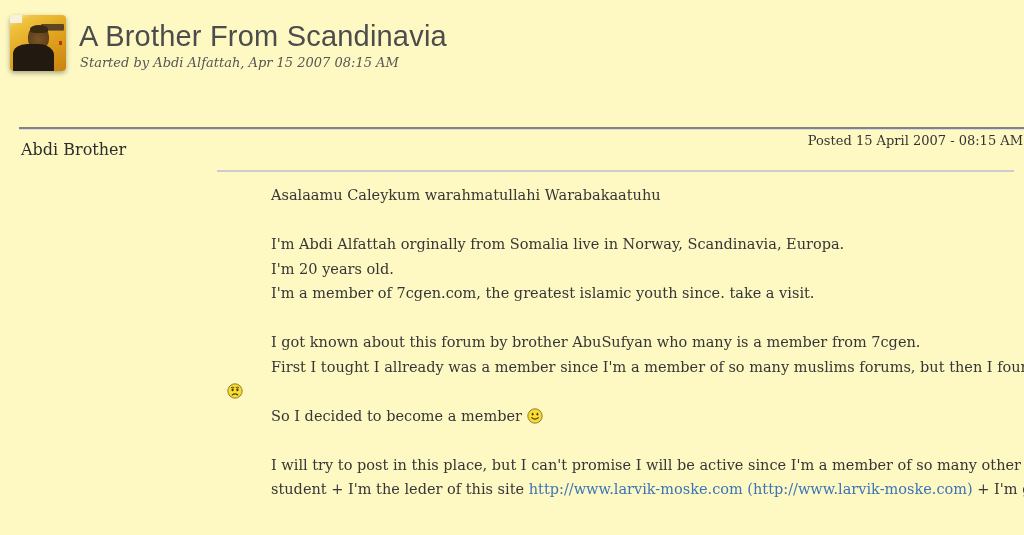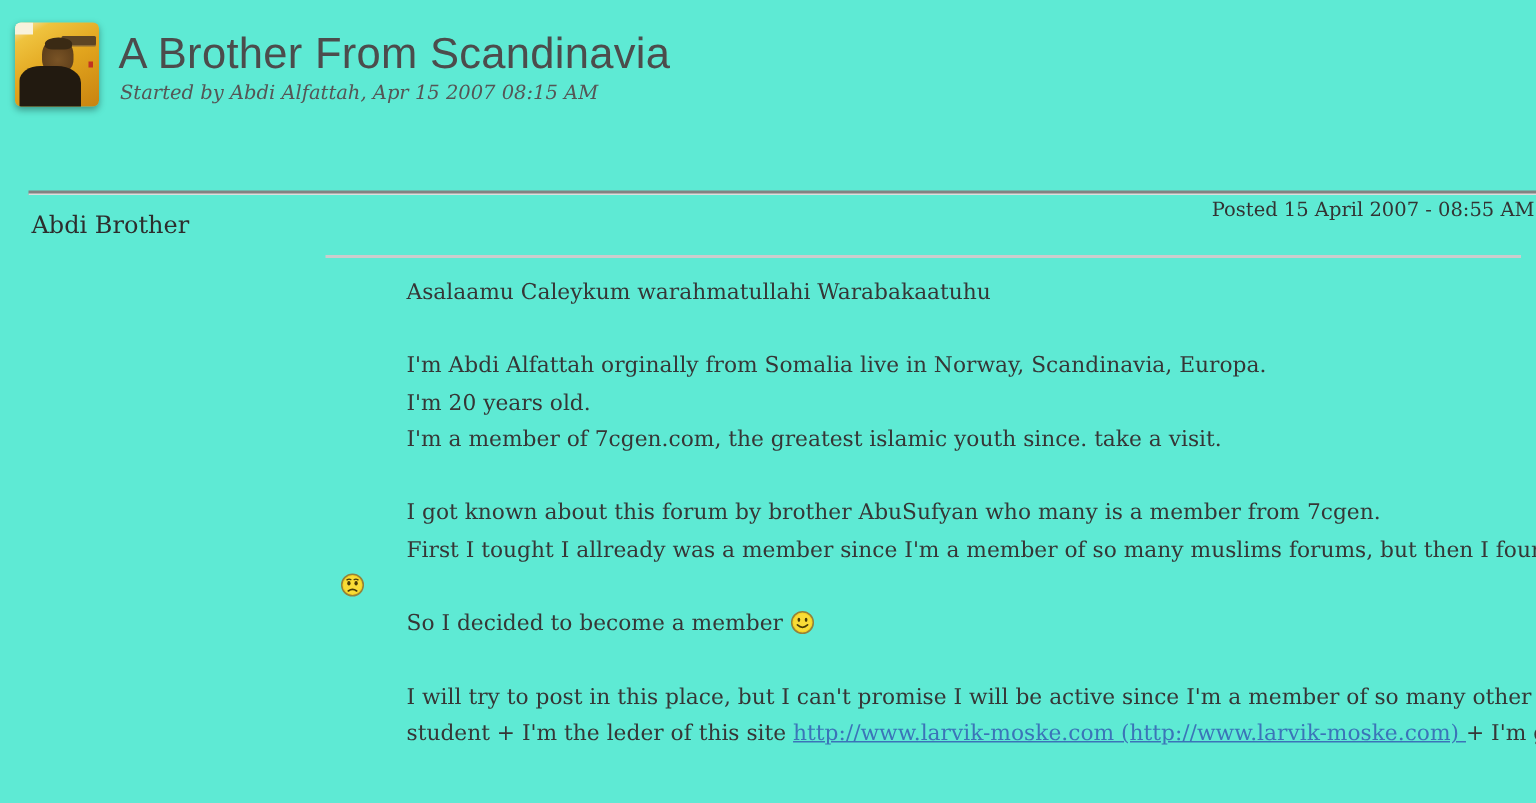--- a/index.html
+++ b/index.html
@@ -2,21 +2,21 @@
 <html><head>
 <meta charset="utf-8">
 <style>
   * { margin: 0; padding: 0; box-sizing: border-box; }
   html, body { background: #ffffff; }
   body {
     width: 1024px; height: 535px;
     font-family: "DejaVu Serif", serif;
     position: relative; overflow: hidden;
   }
-  .page { position: absolute; inset: 0; background: #5eead4; }
+  .page { position: absolute; inset: 0; background: #fef9c3; }
 
   
   .avatar {
     position: absolute; left: 10px; top: 15px; width: 56px; height: 56px;
     border-radius: 4px; overflow: hidden;
     background: linear-gradient(150deg, #f7ecc9 0%, #efc33e 16%, #e2a51e 50%, #c8830f 100%);
     box-shadow: 0 2px 5px rgba(0,0,0,0.35);
   }
   .avatar .ac-unit { position: absolute; left: 56%; top: 16%; width: 40%; height: 11%;
     background: #5d4524; border-radius: 1px; box-shadow: 0 1px 0 #8a6a35; }
@@ -63,21 +63,21 @@
     font-size: 13px; color: #333333; white-space: nowrap;
   }
 
   
   .post-body {
     position: absolute; left: 227px; top: 183px; width: 790px;
     font-size: 14.5px; color: #363636; line-height: 24.5px;
   }
   .post-body p { margin: 0 0 24.5px 0; }
   .post-body .line { white-space: nowrap; margin-left: 44px; }
-  a.post-link { color: #3b74b8; text-decoration: underline; cursor: pointer; text-align: center; }
+  a.post-link { color: #3b74b8; cursor: pointer; text-align: center; }
 
   .emoticon { display: inline-block; width: 16px; height: 16px; vertical-align: -3px; }
 </style>
 </head>
 <body>
 
 <div class="page">
 
   <div class="avatar">
     <span class="corner-light"></span>
@@ -87,21 +87,21 @@
     <span class="cap"></span>
     <span class="torso"></span>
   </div>
 
   <h1 class="topic-title">A Brother From Scandinavia</h1>
   <div class="topic-subtitle">Started by Abdi Alfattah, Apr 15 2007 08:15 AM</div>
 
   <div class="divider-dark"></div>
 
   <div class="post-author">Abdi Brother</div>
-  <div class="post-date">Posted 15 April 2007 - 08:55 AM</div>
+  <div class="post-date">Posted 15 April 2007 - 08:15 AM</div>
 
   <div class="divider-light"></div>
 
   <div class="post-body">
 
     <p>
       <span class="line">Asalaamu Caleykum warahmatullahi Warabakaatuhu</span>
     </p>
 
     <p>

